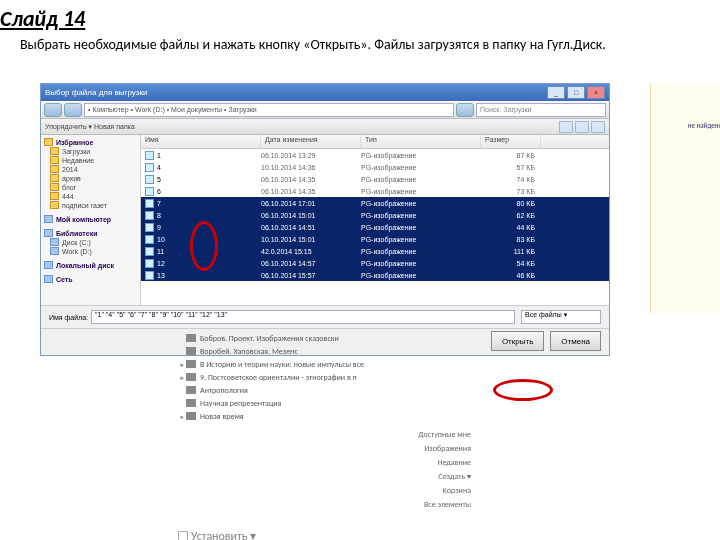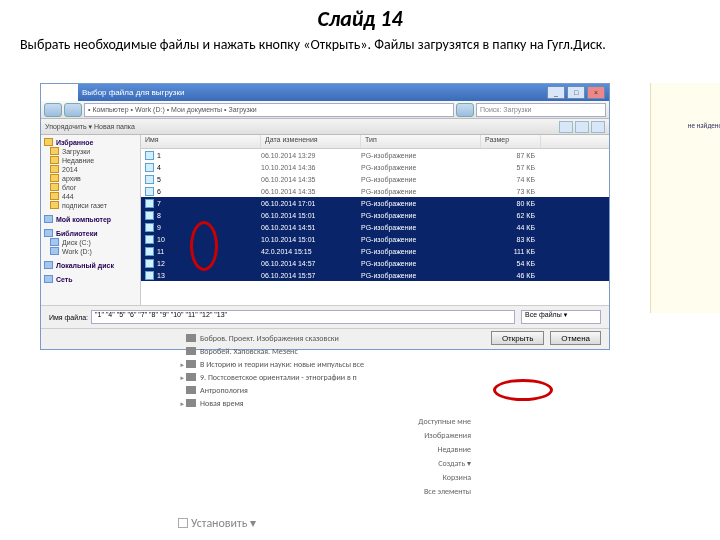--- a/index.html
+++ b/index.html
@@ -1,21 +1,21 @@
 <!DOCTYPE html>
 <html><head>
 <meta charset="utf-8">
 <style>
   * { margin: 0; padding: 0; box-sizing: border-box; }
   body { width: 720px; height: 540px; background: #fff; font-family: Calibri, Arial, sans-serif; position: relative; overflow: hidden; }
-  .slide-title { text-align: center; font-size: 22px; font-weight: bold; font-style: italic; margin-top: 5px; }
+  .slide-title { font-size: 22px; font-weight: bold; font-style: italic; margin-top: 5px; text-decoration: underline; }
   .slide-desc { text-align: left; font-size: 14px; margin: 3px 20px 0; line-height: 1.4; }
   .dialog-area { position: absolute; top: 83px; left: 40px; width: 640px; }
   .dialog { width: 570px; border: 1px solid #7a9ac8; background: #fff; font-size: 8px; font-family: Tahoma, sans-serif; }
-  .titlebar { height: 17px; background: linear-gradient(#5a8ed8, #3a6bb8); display: flex; align-items: center; padding: 0 4px; color: #fff; margin-left: 37px; }
+  .titlebar { height: 17px; background: linear-gradient(#5a8ed8, #3a6bb8); display: flex; align-items: center; padding: 0 4px; color: #fff; }
   .title-text { flex: 1; font-size: 8px; }
   .win-btn { width: 18px; height: 13px; background: #d8e6f8; border: 1px solid #6a8ab8; margin-left: 2px; display: inline-flex; align-items: center; justify-content: center; font-size: 7px; color: #333; }
   .win-btn.close { background: #e88; }
   .navbar { height: 18px; background: linear-gradient(#f8f8f8,#e4e4e4); display: flex; align-items: center; border-bottom: 1px solid #bbb; padding: 0 3px; gap: 2px; }
   .nav-arrow { width: 18px; height: 14px; background: linear-gradient(#c8dcf0,#9cbce0); border: 1px solid #7aa; border-radius: 3px; }
   .breadcrumb { flex: 1; height: 14px; background: #fff; border: 1px solid #aac; display: flex; align-items: center; padding: 0 3px; font-size: 7px; color: #555; }
   .search { width: 130px; height: 14px; background: #fff; border: 1px solid #aac; display: flex; align-items: center; padding: 0 3px; font-size: 7px; color: #888; }
   .toolbar { height: 16px; background: linear-gradient(#f4f4f4,#e0e0e0); display: flex; align-items: center; border-bottom: 1px solid #bbb; padding: 0 4px; font-size: 7px; color: #444; }
   .toolbar .sp { flex: 1; }
   .tool-ic { width: 14px; height: 12px; background: #d8e6f8; border: 1px solid #9bc; margin-left: 2px; }
@@ -34,21 +34,21 @@
   .frow .c1 { width: 120px; padding-left: 4px; display: flex; align-items: center; }
   .frow .c2 { width: 100px; color: #666; }
   .frow .c3 { width: 120px; color: #666; }
   .frow .c4 { width: 60px; color: #666; text-align: right; padding-right: 6px; }
   .frow.sel { background: #0a246a; color: #fff; }
   .frow.sel .c2, .frow.sel .c3, .frow.sel .c4 { color: #fff; }
   .fileico { width: 9px; height: 9px; background: #d0f0ff; border: 1px solid #60a0d0; margin-right: 3px; }
   .bottom { background: #f0f0f0; border-top: 1px solid #ccc; padding: 4px 8px; display: flex; align-items: center; gap: 6px; }
   .inprow { display: flex; align-items: center; gap: 3px; font-size: 7px; }
   .txtinput { background: #fff; border: 1px solid #aac; height: 14px; padding: 0 3px; font-size: 7px; }
-  .btn { height: 14px; padding: 0 10px; background: linear-gradient(#f8f8f8,#dadada); border: 1px solid #888; font-size: 8px; display: inline-flex; align-items: center; }
+  .btn { height: 20px; padding: 0 10px; background: linear-gradient(#f8f8f8,#dadada); border: 1px solid #888; font-size: 8px; display: inline-flex; align-items: center; }
   .ring { position: absolute; border: 3px solid #c00; border-radius: 50%; pointer-events: none; }
   .ring1 { width: 28px; height: 50px; top: 138px; left: 150px; }
   .ring2 { width: 60px; height: 22px; top: 296px; left: 453px; }
   .right-strip { position: absolute; left: 610px; top: 0; width: 100px; height: 230px; background: #fffdee; border-left: 1px solid #e8e0b0; }
   .right-strip .tag { position: absolute; top: 38px; right: 2px; font-size: 7px; color: #336; }
   .gd-list { position: absolute; top: 330px; left: 178px; width: 300px; font-size: 8px; color: #555; text-align: right; }
   .gd-item { display: flex; align-items: center; margin: 3px 0; }
   .gd-folder { width: 10px; height: 8px; background: #888; margin-right: 4px; }
   .gd-arrow { width: 6px; margin-right: 2px; color: #888; font-size: 7px; }
   .gd-sub { font-size: 8px; color: #666; margin-top: 8px; }
@@ -226,20 +226,21 @@
   <div class="ring ring2"></div>
 </div>
 
 <div class="gd-list">
   <div id="gd-items">
       <div class="gd-item"><span class="gd-arrow"></span><span class="gd-folder"></span>Бобров. Проект. Изображения сказовски</div>
       <div class="gd-item"><span class="gd-arrow"></span><span class="gd-folder"></span>Воробей. Хаповская. Мезенс</div>
       <div class="gd-item"><span class="gd-arrow">▸</span><span class="gd-folder"></span>В Историю и теории науки: новые импульсы все</div>
       <div class="gd-item"><span class="gd-arrow">▸</span><span class="gd-folder"></span>9. Постсоветское ориенталии - этнографии в п</div>
       <div class="gd-item"><span class="gd-arrow"></span><span class="gd-folder"></span>Антропология</div>
+      <div class="gd-item"><span class="gd-arrow"></span><span class="gd-folder"></span>Научная репрезентация</div>
       <div class="gd-item"><span class="gd-arrow">▸</span><span class="gd-folder"></span>Новая время</div>
     </div>
   <div class="gd-sub" id="gd-sub">
       <div class="gd-line">Доступные мне</div>
       <div class="gd-line">Изображения</div>
       <div class="gd-line">Недавние</div>
       <div class="gd-line">Создать ▾</div>
       <div class="gd-line">Корзина</div>
       <div class="gd-line">Все элементы</div>
     </div>

